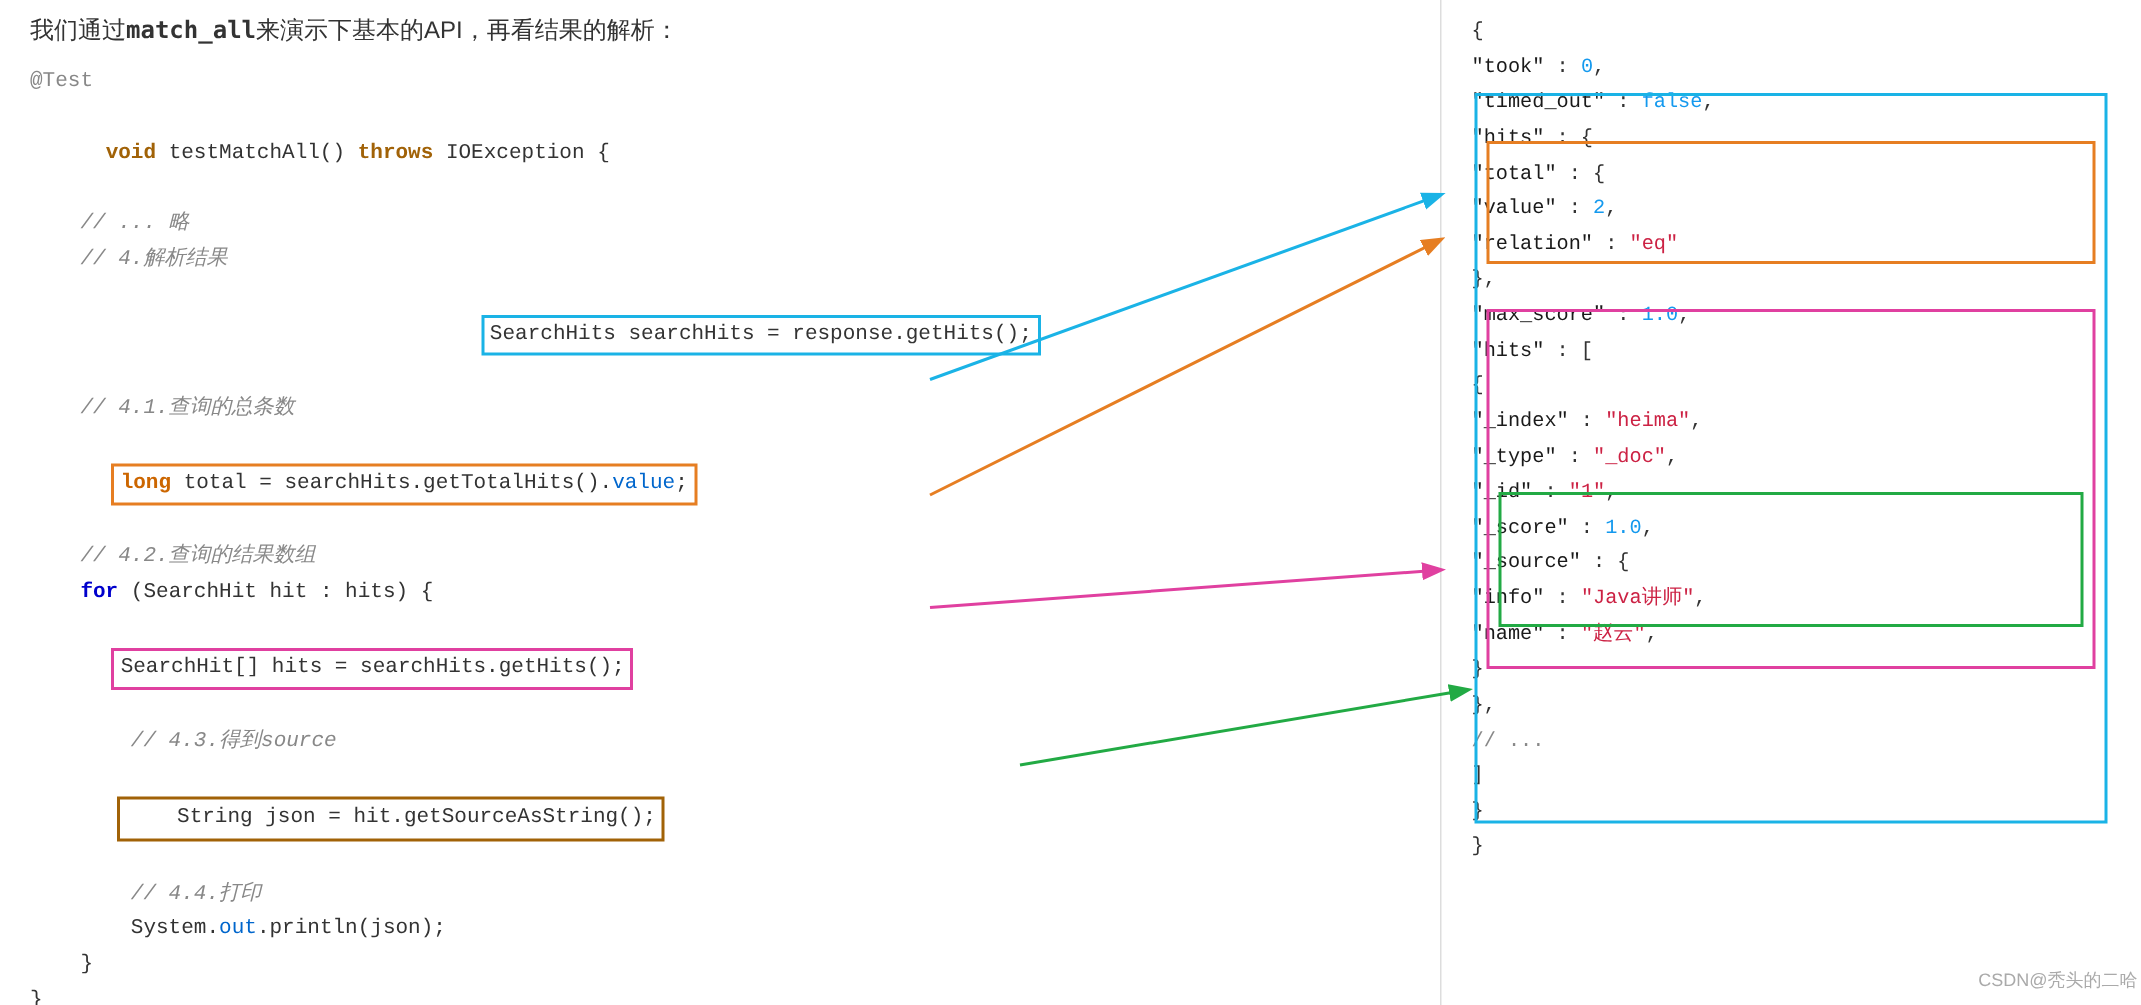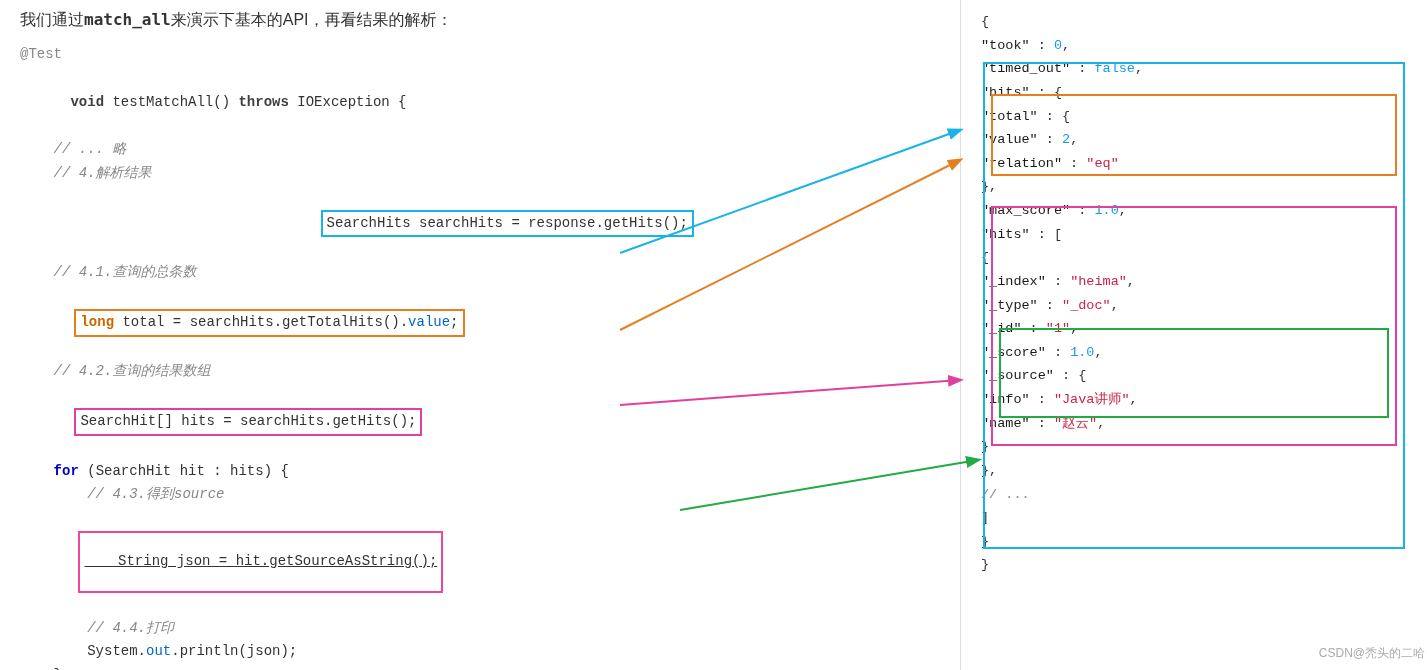--- a/index.html
+++ b/index.html
@@ -48,21 +48,21 @@
       line-height: 1.7;
       color: #333;
     }
 
     .code-line {
       display: block;
       white-space: pre;
     }
 
     
-    .kw { color: #404040; font-weight: bold; }
+    .kw { color: #a16207; font-weight: bold; }
     .kw-blue { color: #0000cc; font-weight: bold; }
     .kw-orange { color: #cc6600; font-weight: bold; }
     .comment { color: #888; font-style: italic; }
     .field { color: #0066cc; }
 
     
     .highlight-box-blue {
       border: 2px solid #1ab3e6;
       display: inline-block;
       padding: 0 4px;
@@ -74,25 +74,24 @@
       padding: 0 4px;
       background: transparent;
     }
     .highlight-box-pink {
       border: 2px solid #e040a0;
       display: inline-block;
       padding: 0 4px;
       background: transparent;
     }
     .highlight-box-green {
-      border: 2px solid #ec4899;
-      display: inline-block;
-      padding: 17px 4px;
-      background: transparent;
-      text-decoration: underline;
+      border: 2px solid #a16207;
+      display: inline-block;
+      padding: 1px 4px;
+      background: transparent;
     }
 
     
     .json-block {
       font-family: 'Consolas', 'Courier New', monospace;
       font-size: 13.5px;
       line-height: 1.75;
       color: #333;
       position: relative;
     }
@@ -128,24 +127,24 @@
     <span class="code-line comment">    // ... 略</span>
     <span class="code-line comment">    // 4.解析结果</span>
     <span class="code-line" style="padding-left:4px;text-align:center;">
       <span class="highlight-box-blue">SearchHits searchHits = response.getHits();</span>
     </span>
     <span class="code-line comment">    // 4.1.查询的总条数</span>
     <span class="code-line" style="padding-left:4px;">
       <span class="highlight-box-orange"><span class="kw-orange">long</span> total = searchHits.getTotalHits().<span class="field">value</span>;</span>
     </span>
     <span class="code-line comment">    // 4.2.查询的结果数组</span>
+    <span class="code-line">    <span class="kw-blue">for</span> (SearchHit hit : hits) {</span>
     <span class="code-line" style="padding-left:4px;">
       <span class="highlight-box-pink">SearchHit[] hits = searchHits.getHits();</span>
     </span>
-    <span class="code-line">    <span class="kw-blue">for</span> (SearchHit hit : hits) {</span>
     <span class="code-line comment">        // 4.3.得到source</span>
     <span class="code-line" style="padding-left:8px;">
       <span class="highlight-box-green">    String json = hit.getSourceAsString();</span>
     </span>
     <span class="code-line comment">        // 4.4.打印</span>
     <span class="code-line">        System.<span class="field">out</span>.println(json);</span>
     <span class="code-line">    }</span>
     <span class="code-line">}</span>
 
   </div>

